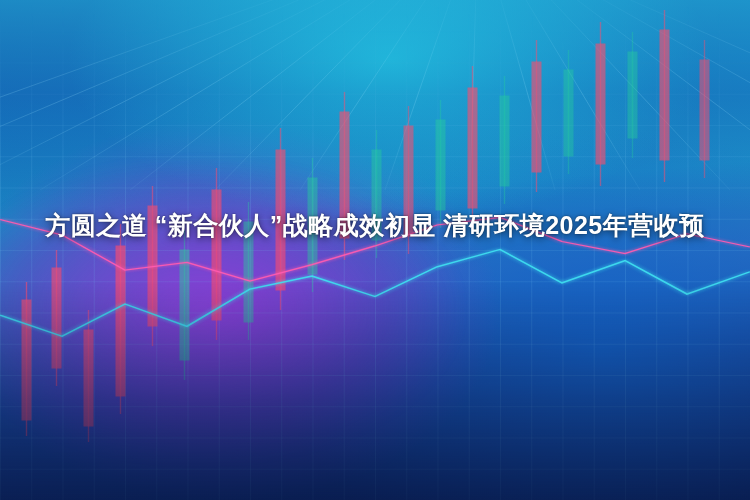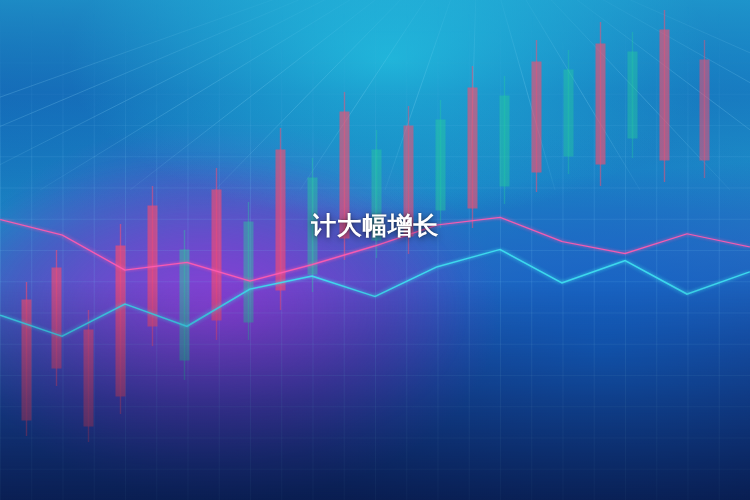--- a/index.html
+++ b/index.html
@@ -199,16 +199,16 @@
     </g>
 
     <polyline fill="none" stroke="#ff5bb0" stroke-width="2.2" opacity="0.95" filter="url(#glow)" points="0,290 62,318 125,382 187,368 250,402 312,372 375,338 437,300 500,286 562,330 625,352 687,316 750,340" transform="translate(0,60) scale(1,0.55)"></polyline>
 
     <polyline fill="none" stroke="#3fe0f0" stroke-width="2.2" opacity="0.95" filter="url(#glow)" points="0,318 62,352 125,300 187,336 250,276 312,255 375,288 437,240 500,212 562,266 625,230 687,284 750,248" transform="translate(0,118) scale(1,0.62)"></polyline>
   </svg>
 
   <div class="bg-bottomdark"></div>
 
   <div class="headline">
-    <span class="ln ln2">计大幅增长</span>
+    <span class="ln">方圆之道 “新合伙人”战略成效初显 清研环境2025年营收预</span>
   </div>
 
 </div>
 
 </body></html>

